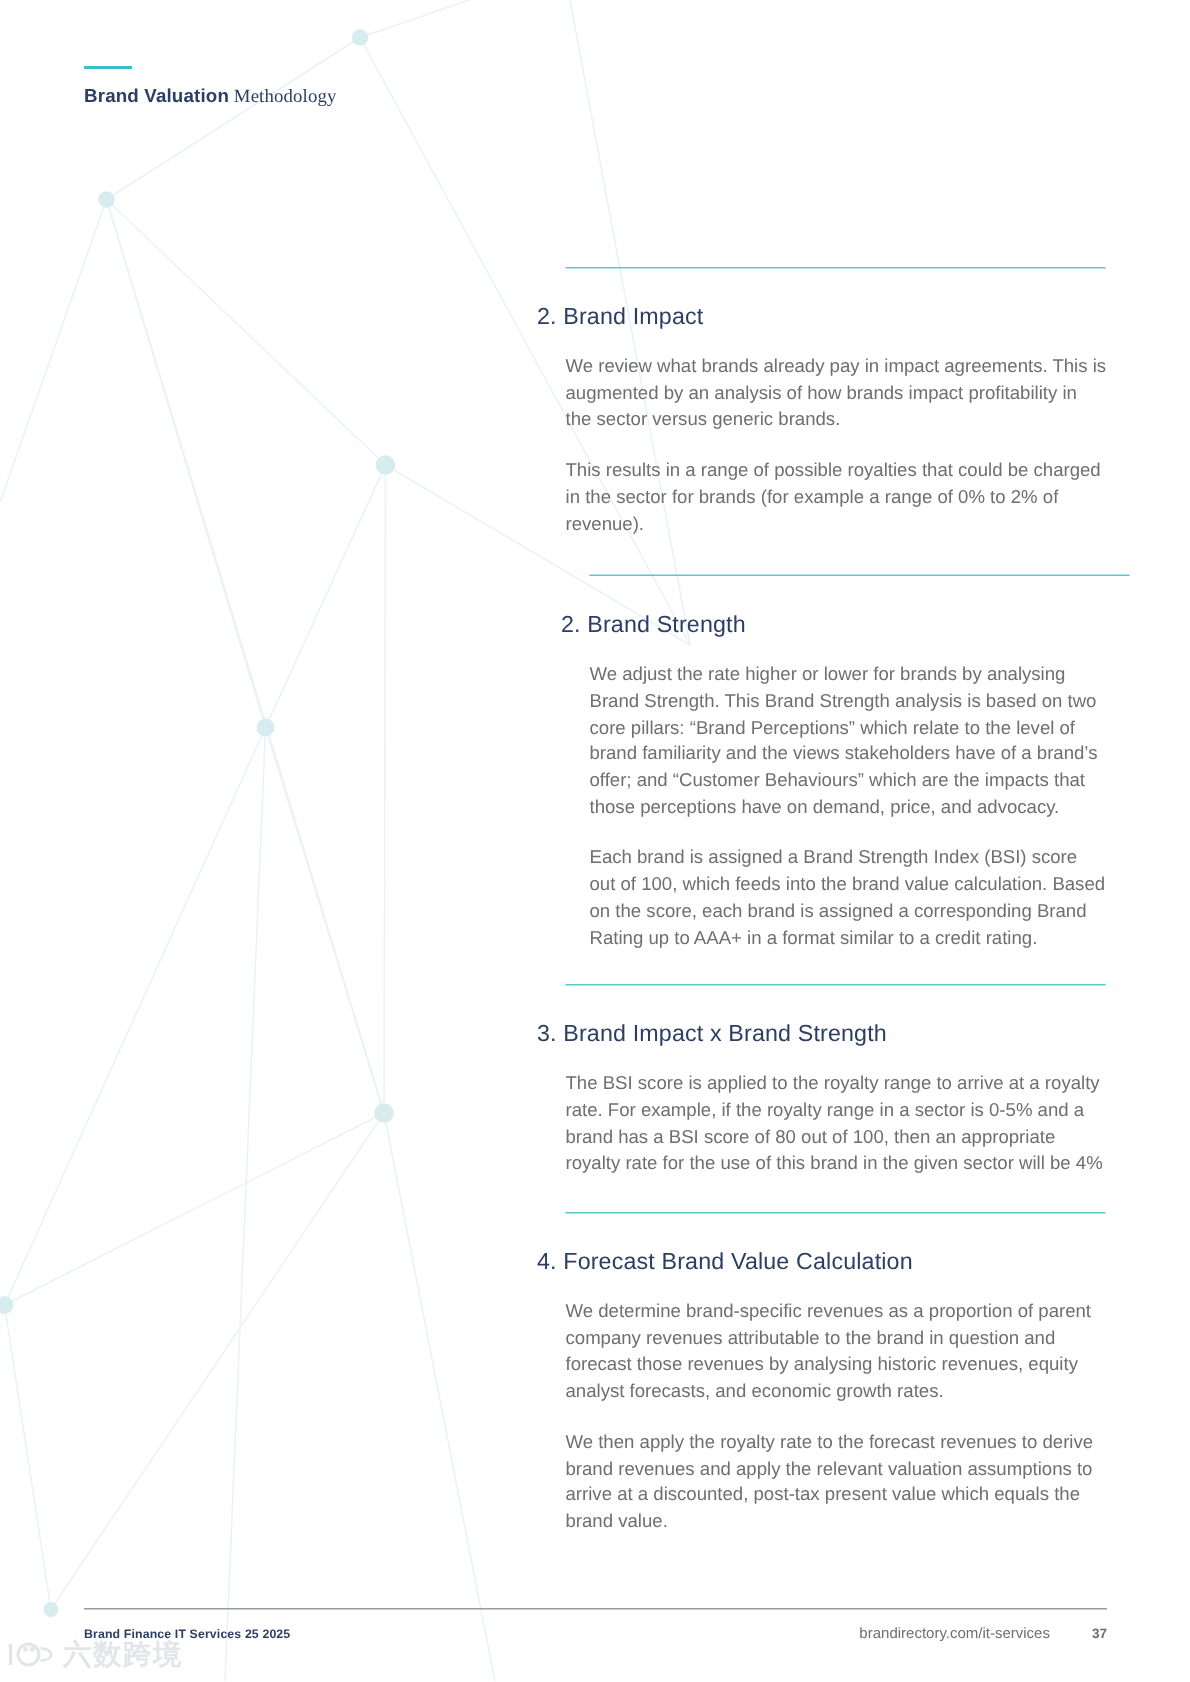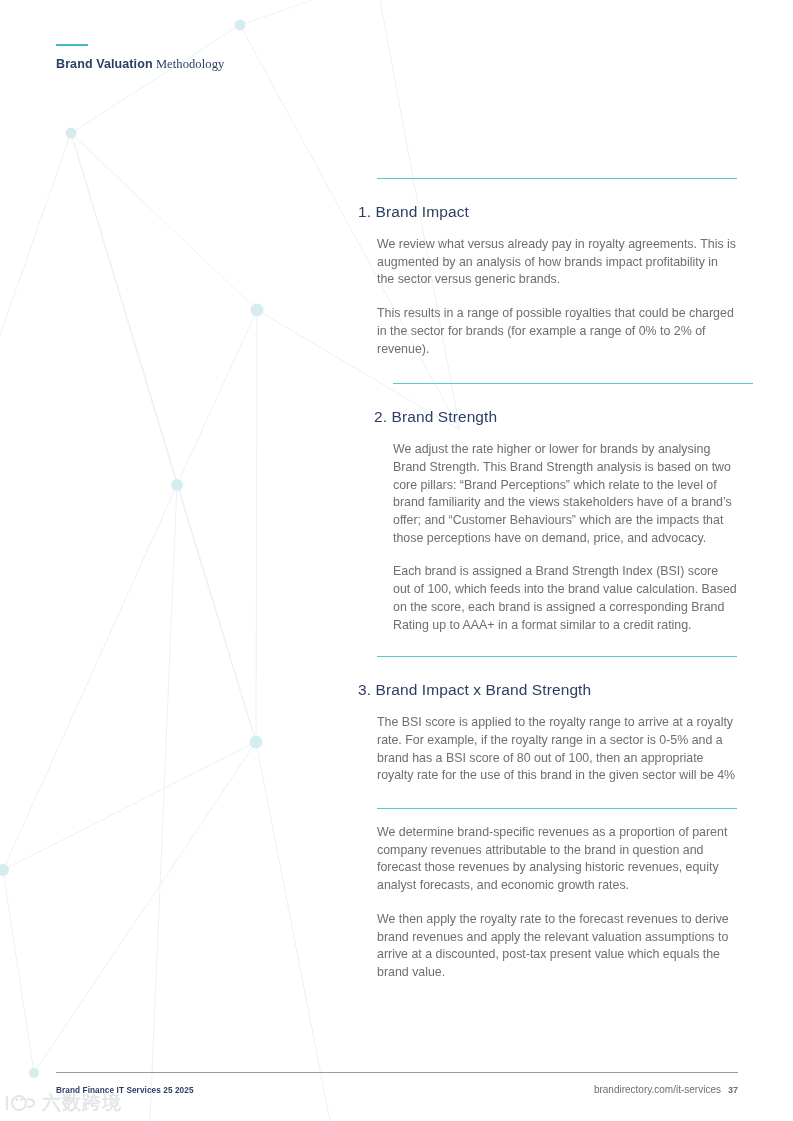--- a/index.html
+++ b/index.html
@@ -120,21 +120,21 @@
   }
   #footer-left {
     font-size: 8.2px;
     font-weight: bold;
     color: #2c3e63;
     letter-spacing: 0.1px;
   }
   #footer-right {
     display: flex;
     align-items: baseline;
-    gap: 7px;
+    gap: 28px;
   }
   #footer-url {
     font-size: 10px;
     color: #6e6e73;
   }
   #footer-pagenum {
     font-size: 9px;
     color: #6e6e73;
     font-weight: bold;
   }
@@ -197,23 +197,23 @@
 
   <div id="header">
     <div id="title-accent"></div>
     <div id="page-title"><span class="strong">Brand Valuation</span><span class="light"> Methodology</span></div>
   </div>
 
   <div id="content">
 
     <div class="section sec-1">
       <div class="section-rule"></div>
-      <h2 class="section-heading">1. Brand Impact</h2>
-      <div class="section-body">
-        <p>We review what versus already pay in royalty agreements. This is augmented by an analysis of how brands impact profitability in the sector versus generic brands.</p>
+      <h2 class="section-heading">2. Brand Impact</h2>
+      <div class="section-body">
+        <p>We review what brands already pay in impact agreements. This is augmented by an analysis of how brands impact profitability in the sector versus generic brands.</p>
         <p>This results in a range of possible royalties that could be charged in the sector for brands (for example a range of 0% to 2% of revenue).</p>
       </div>
     </div>
 
     <div class="section sec-2">
       <div class="section-rule"></div>
       <h2 class="section-heading">2. Brand Strength</h2>
       <div class="section-body">
         <p>We adjust the rate higher or lower for brands by analysing Brand Strength. This Brand Strength analysis is based on two core pillars: “Brand Perceptions” which relate to the level of brand familiarity and the views stakeholders have of a brand’s offer; and “Customer Behaviours” which are the impacts that those perceptions have on demand, price, and advocacy.</p>
         <p>Each brand is assigned a Brand Strength Index (BSI) score out of 100, which feeds into the brand value calculation. Based on the score, each brand is assigned a corresponding Brand Rating up to AAA+ in a format similar to a credit rating.</p>
@@ -223,20 +223,21 @@
     <div class="section sec-3">
       <div class="section-rule"></div>
       <h2 class="section-heading">3. Brand Impact x Brand Strength</h2>
       <div class="section-body">
         <p>The BSI score is applied to the royalty range to arrive at a royalty rate. For example, if the royalty range in a sector is 0-5% and a brand has a BSI score of 80 out of 100, then an appropriate royalty rate for the use of this brand in the given sector will be 4%</p>
       </div>
     </div>
 
     <div class="section sec-4">
       <div class="section-rule"></div>
+      <h2 class="section-heading">4. Forecast Brand Value Calculation</h2>
       <div class="section-body">
         <p>We determine brand-specific revenues as a proportion of parent company revenues attributable to the brand in question and forecast those revenues by analysing historic revenues, equity analyst forecasts, and economic growth rates.</p>
         <p>We then apply the royalty rate to the forecast revenues to derive brand revenues and apply the relevant valuation assumptions to arrive at a discounted, post-tax present value which equals the brand value.</p>
       </div>
     </div>
 
   </div>
 
   <div id="footer">
     <div id="footer-rule"></div>

